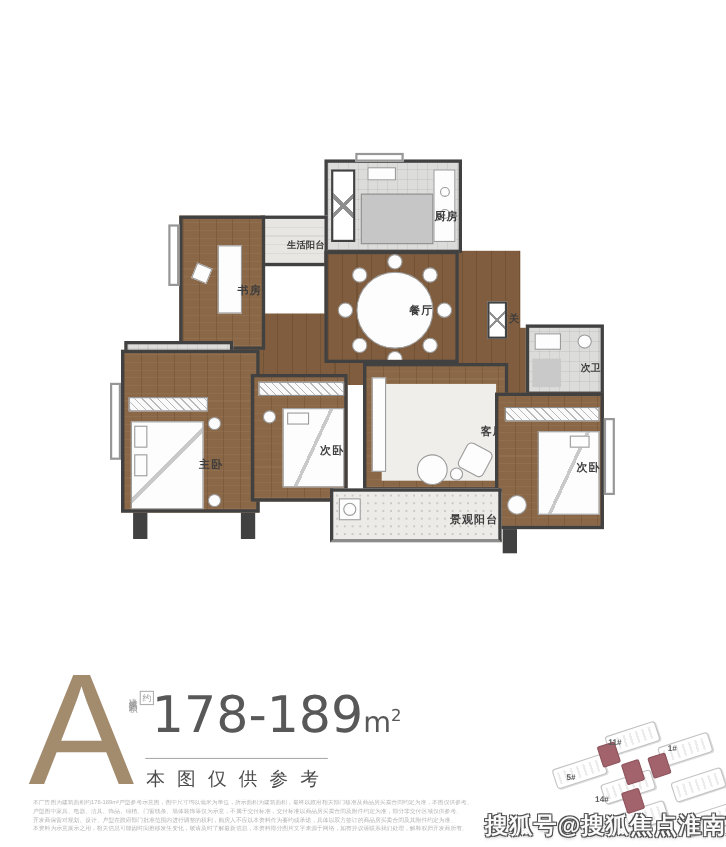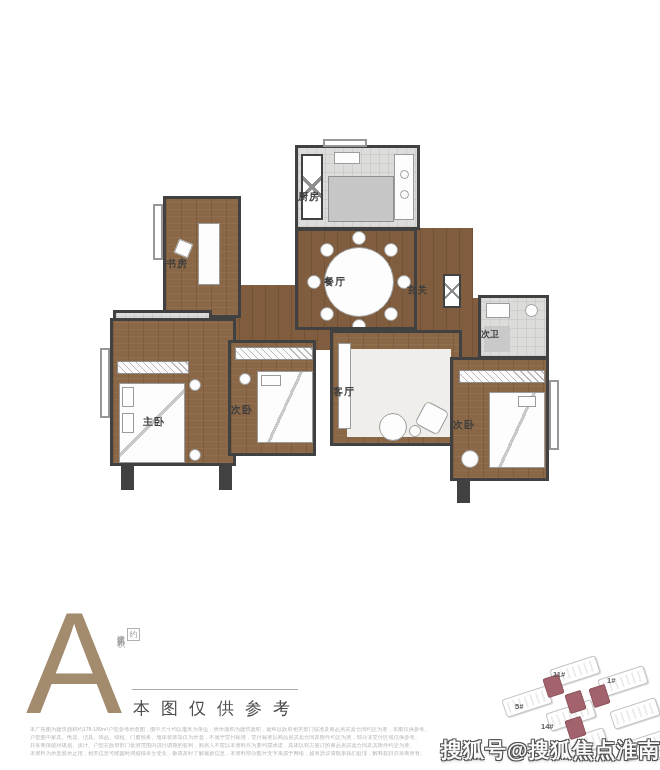--- a/index.html
+++ b/index.html
@@ -19,21 +19,21 @@
       repeating-linear-gradient(90deg,rgba(58,33,12,.18) 0 1px,transparent 1px 13px),
       #7f5d3e;}
   .tile{background:
       repeating-linear-gradient(0deg,rgba(0,0,0,.06) 0 1px,transparent 1px 9px),
       repeating-linear-gradient(90deg,rgba(0,0,0,.06) 0 1px,transparent 1px 9px),
       #dcdcdb;}
   .tile-light{background:
       repeating-linear-gradient(0deg,rgba(0,0,0,.05) 0 1px,transparent 1px 8px),
       #e7e6e3;}
   .dots{background:radial-gradient(circle,#c9c8c4 1px,transparent 1.2px) 0 0/7px 7px,#ecebe7;}
-  .rlabel{position:absolute;left:0;right:0;text-align:left;color:#3d3d3d;
+  .rlabel{position:absolute;left:0;right:0;text-align:right;color:#3d3d3d;
       font-weight:700;font-size:10px;letter-spacing:1px;}
   .rlabel.sm{font-size:8.5px;letter-spacing:0;}
   .furn{position:absolute;box-sizing:border-box;background:#fdfdfd;border:1px solid #9b9b9b;}
   .furn.gray{background:#c6c6c6;}
   .circle{border-radius:50%;}
   .hatch{position:absolute;box-sizing:border-box;background:
       repeating-linear-gradient(45deg,#b9b9b9 0 1px,transparent 1px 5px),#fafafa;
       border:1px solid #8f8f8f;}
   .hatchx{position:absolute;box-sizing:border-box;background:
       linear-gradient(45deg,transparent 47%,#8f8f8f 47% 53%,transparent 53%),
@@ -94,20 +94,23 @@
     <div class="room tile" style="left:210px;top:5px;width:125px;height:85px;">
       <div class="hatchx" style="left:3px;top:6px;width:22px;height:66px;"></div>
       <div class="furn" style="left:36px;top:4px;width:26px;height:12px;"></div>
       <div class="furn gray" style="left:30px;top:28px;width:66px;height:46px;border-color:#8f8f8f;"></div>
       <div class="furn" style="right:3px;top:6px;width:20px;height:66px;"></div>
       <div class="furn circle" style="right:8px;top:22px;width:9px;height:9px;"></div>
       <div class="furn circle" style="right:8px;top:42px;width:9px;height:9px;"></div>
       <span class="rlabel" style="top:42px;">厨房</span>
     </div>
 
+    <div class="room tile-light" style="left:152px;top:56px;width:61px;height:46px;">
+      <span class="rlabel sm" style="top:18px;">生活阳台</span>
+    </div>
 
     <div class="room wood" style="left:78px;top:56px;width:78px;height:122px;">
       <div class="furn" style="left:32px;top:24px;width:22px;height:62px;"></div>
       <div class="furn" style="left:10px;top:42px;width:15px;height:15px;transform:rotate(22deg);"></div>
       <span class="rlabel" style="top:58px;">书房</span>
     </div>
 
 
     <div class="room wood2" style="left:210px;top:88px;width:122px;height:102px;">
       <div class="furn circle" style="left:99px;top:44px;width:14px;height:14px;"></div>
@@ -171,38 +174,44 @@
 
     <div class="room wood" style="left:365px;top:217px;width:99px;height:124px;">
       <div class="hatch" style="left:6px;top:10px;width:86px;height:13px;"></div>
       <div class="furn" style="left:36px;top:32px;width:56px;height:76px;background:
           linear-gradient(115deg,transparent 48%,#c9c9c9 48% 52%,transparent 52%),#fdfdfd;"></div>
       <div class="furn" style="right:10px;top:36px;width:18px;height:11px;"></div>
       <div class="furn circle" style="left:8px;bottom:10px;width:18px;height:18px;"></div>
       <span class="rlabel" style="top:58px;left:0px;">次卧</span>
     </div>
 
+    <div class="room dots" style="left:215px;top:304px;width:156px;height:49px;border-bottom-color:#8d8d8d;">
+      <div class="furn" style="left:5px;top:6px;width:20px;height:20px;"></div>
+      <div class="furn circle" style="left:9px;top:10px;width:12px;height:12px;"></div>
+      <span class="rlabel" style="top:18px;">景观阳台</span>
+    </div>
 
     <div class="win" style="left:68px;top:64px;width:10px;height:56px;"></div>
     <div class="win" style="left:15px;top:208px;width:10px;height:70px;"></div>
     <div class="win" style="left:464px;top:240px;width:10px;height:70px;"></div>
     <div class="win" style="left:238px;top:-1px;width:44px;height:8px;"></div>
 
     <div class="stub" style="left:36px;top:326px;width:13px;height:24px;"></div>
     <div class="stub" style="left:134px;top:326px;width:13px;height:24px;"></div>
     <div class="stub" style="left:372px;top:341px;width:13px;height:22px;"></div>
   </div>
 
   <div class="letterA">A</div>
 
   <div class="arealabel">
     <span class="vtext">建筑面积</span>
     <span class="approx">约</span>
   </div>
 
+  <div class="areavalue"><span>178-189</span><span class="unit"><span>m</span><sup>2</sup></span></div>
 
   <div class="divider"></div>
 
   <div class="layouttext">本图仅供参考</div>
 
   <div class="siteplan">
     <div class="bld" style="left:58px;top:20px;">
         <i></i>
       </div>
     <div class="bld" style="left:106px;top:30px;">

